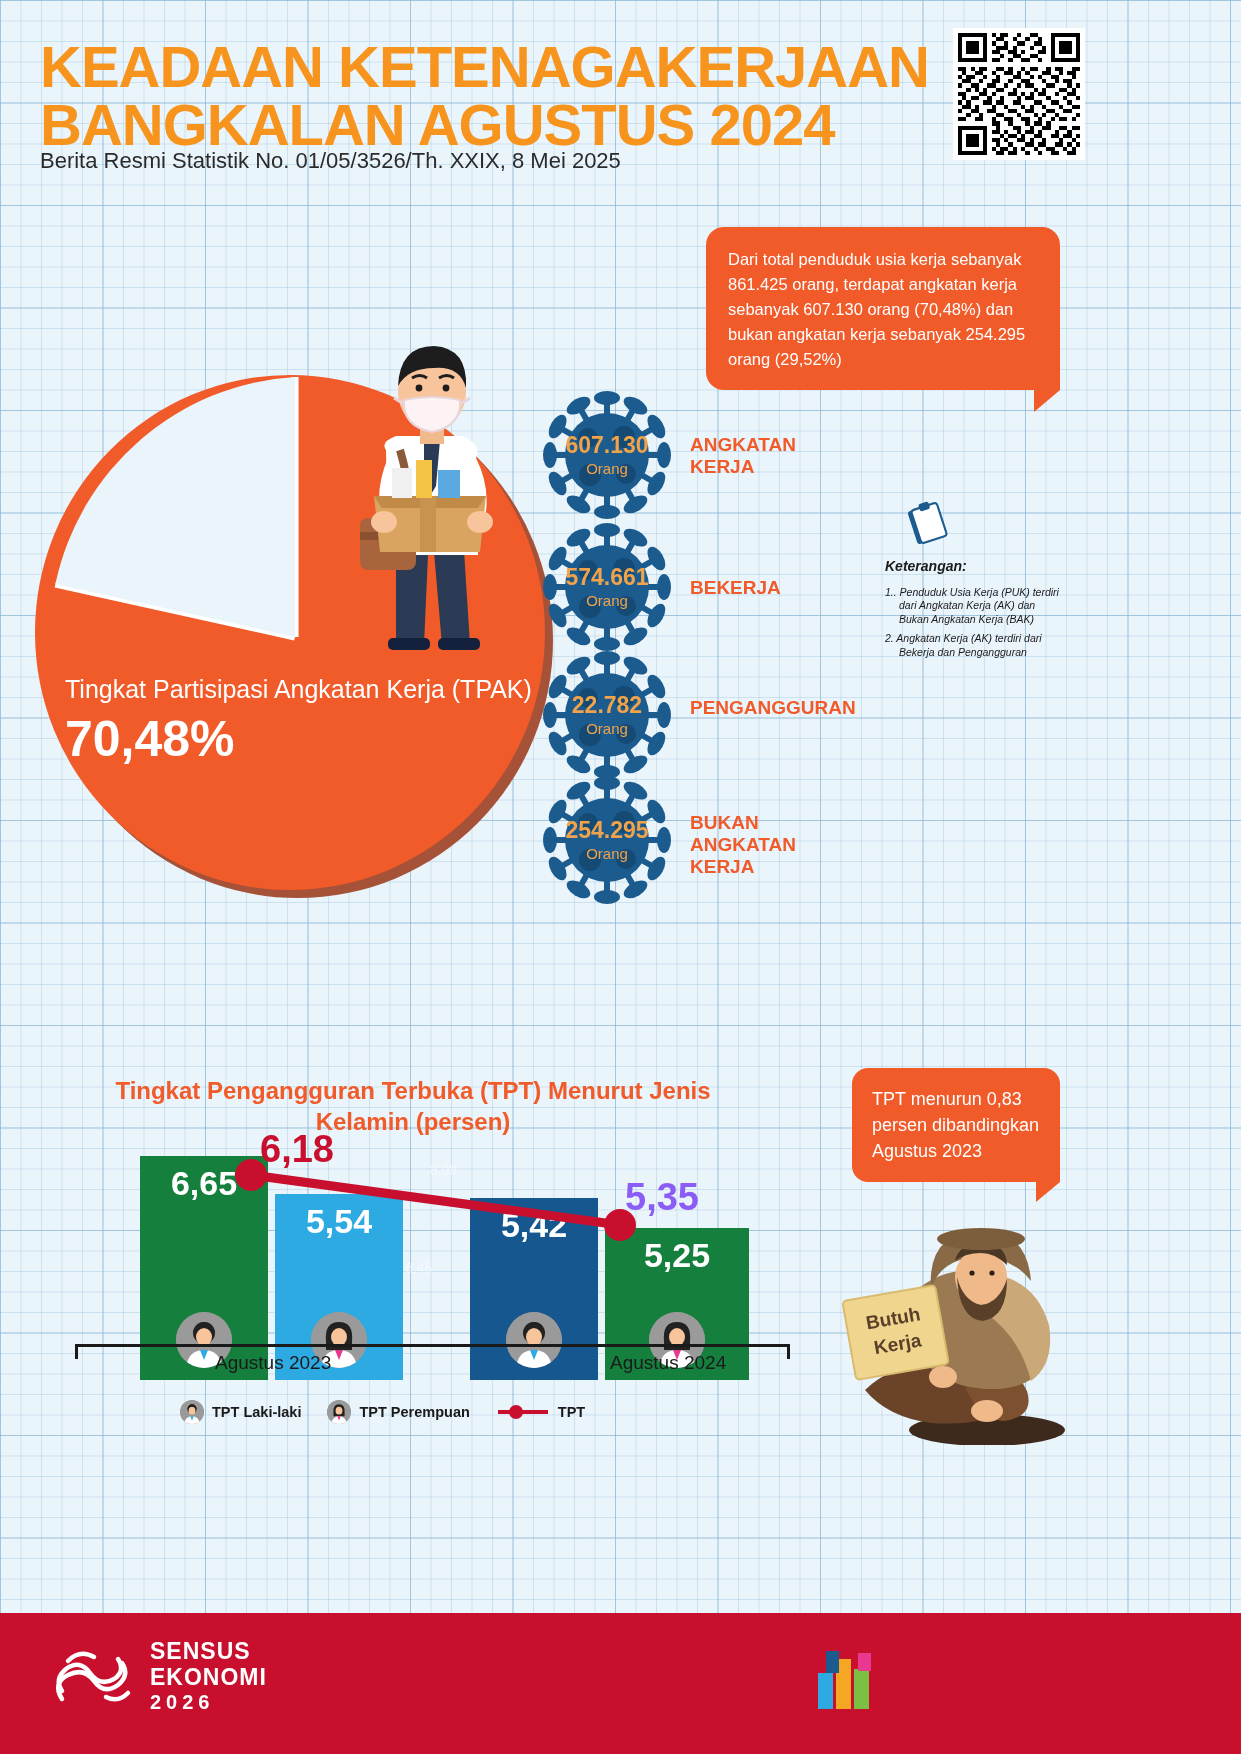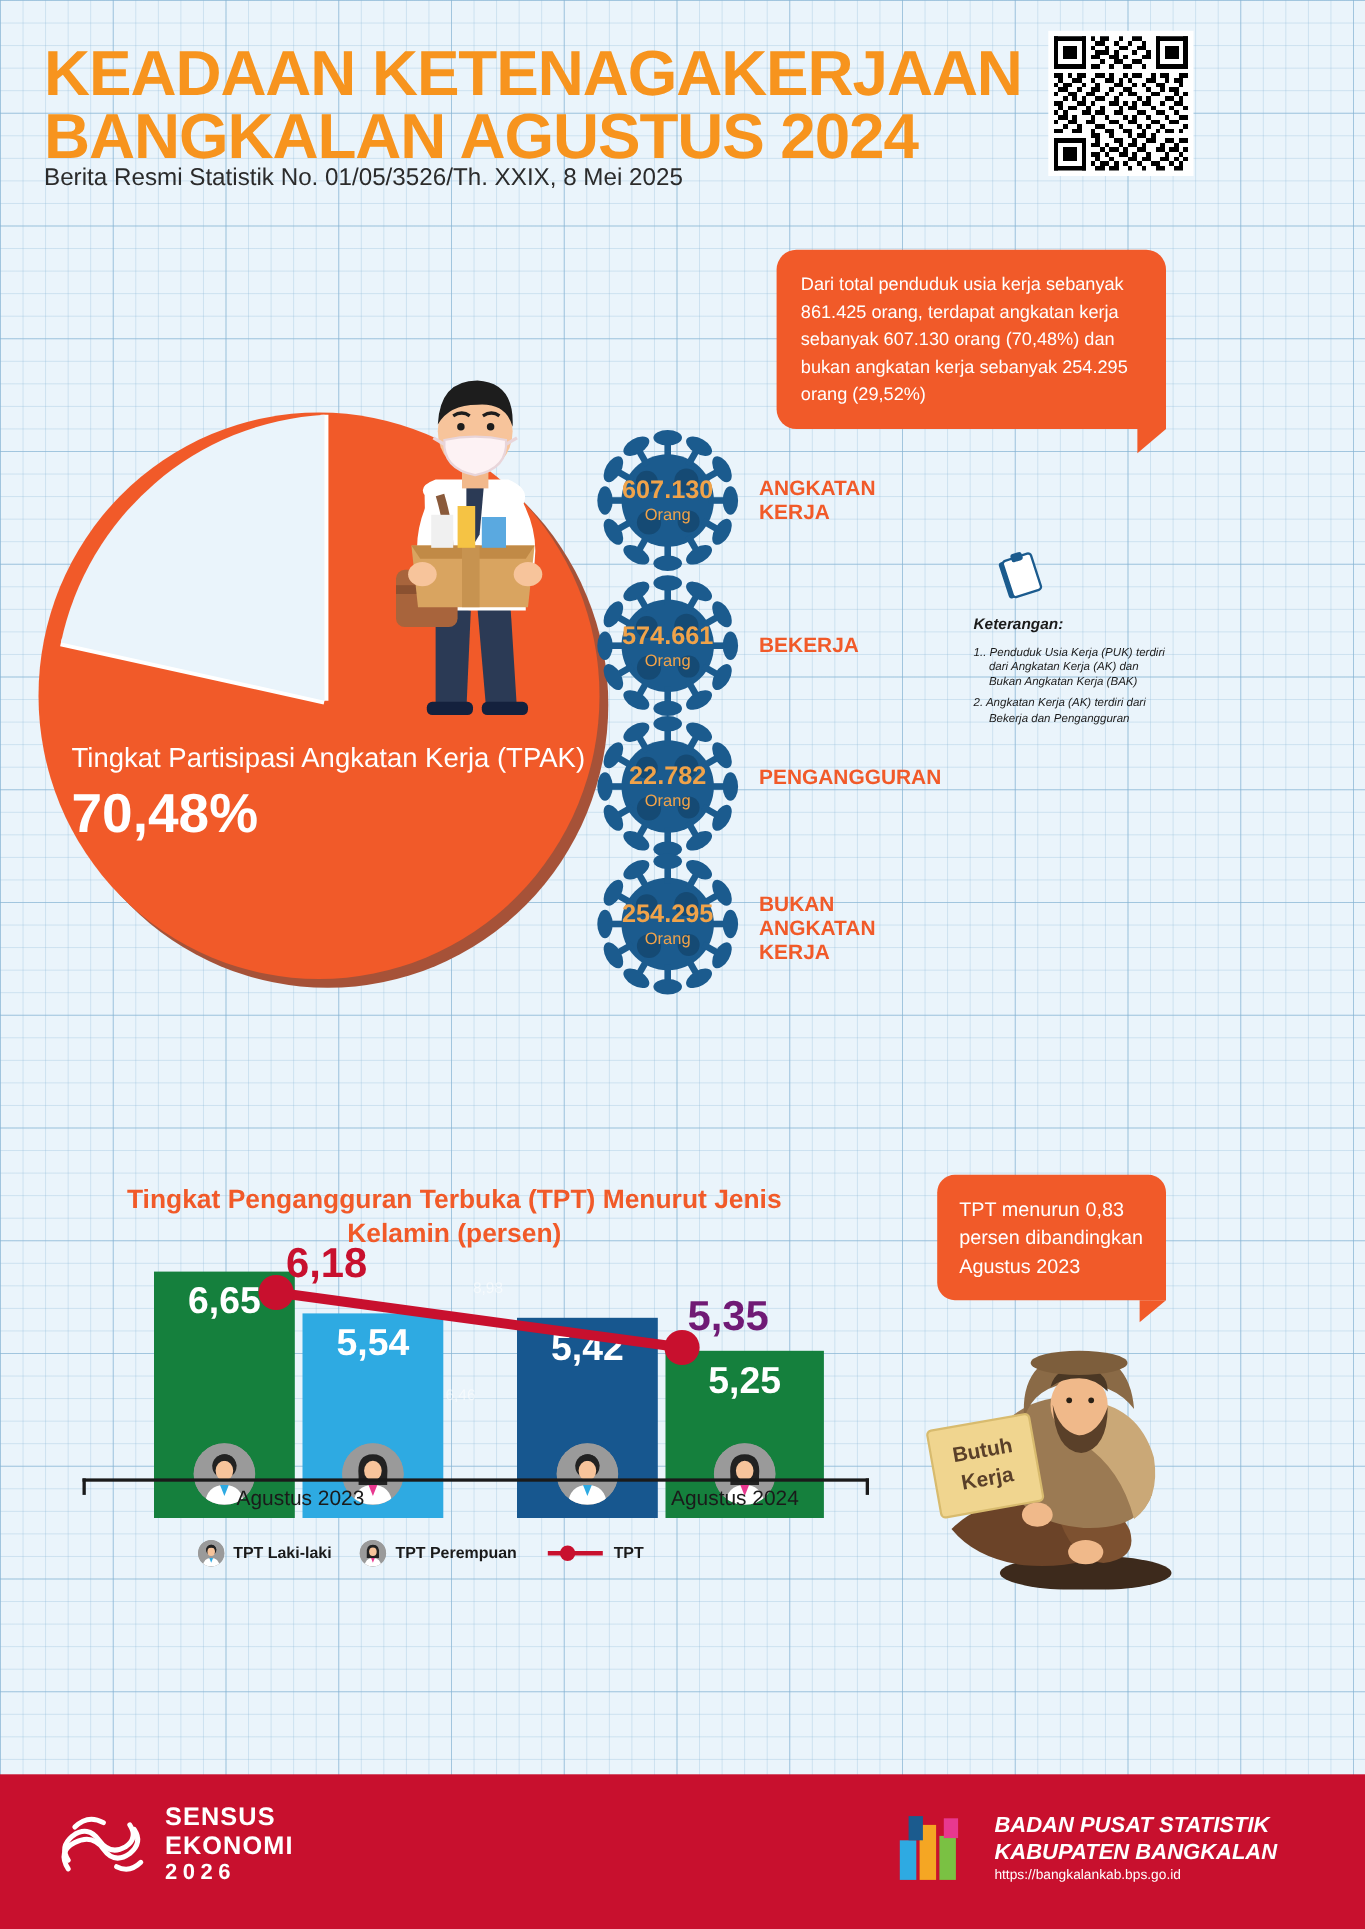--- a/index.html
+++ b/index.html
@@ -627,21 +627,21 @@
         </svg>
     </div>
   </div>
 
   <svg style="position:absolute; left:0; top:0;" width="715" height="260">
     <polyline points="176,55 545,105" stroke="#c8102e" stroke-width="9" fill="none"></polyline>
     <circle cx="176" cy="55" r="16" fill="#c8102e"></circle>
     <circle cx="545" cy="105" r="16" fill="#c8102e"></circle>
   </svg>
   <div style="position:absolute; left:185px; top:8px; color:#c8102e; font-weight:bold; font-size:38px;">6,18</div>
-  <div style="position:absolute; left:550px; top:56px; color:#701a75; font-weight:bold; font-size:38px;">5,35</div>
+  <div style="position:absolute; left:550px; top:56px; color:#8b5cf6; font-weight:bold; font-size:38px;">5,35</div>
 </div>
 
 <div class="axis">
   <div class="ln"></div>
   <div class="tick" style="left:0;"></div>
   <div class="tick" style="left:712px;"></div>
 </div>
 <div class="xlab" style="left:215px;">Agustus 2023</div>
 <div class="xlab" style="left:610px;">Agustus 2024</div>
 
@@ -735,19 +735,14 @@
     </div>
   </div>
   <div class="bps">
     <svg class="blogo" viewBox="0 0 74 74">
       <rect x="6" y="30" width="15" height="36" fill="#2eaae2"></rect>
       <rect x="24" y="16" width="15" height="50" fill="#f5a623"></rect>
       <rect x="42" y="26" width="15" height="40" fill="#7ac143"></rect>
       <rect x="14" y="8" width="13" height="22" fill="#1b5b8e"></rect>
       <rect x="46" y="10" width="13" height="18" fill="#e8388f"></rect>
     </svg>
-    <div class="btxt">
-      <div>BADAN PUSAT STATISTIK</div>
-      <div>KABUPATEN BANGKALAN</div>
-      <div class="burl">https://bangkalankab.bps.go.id</div>
-    </div>
   </div>
 </div>
 
 </body></html>

